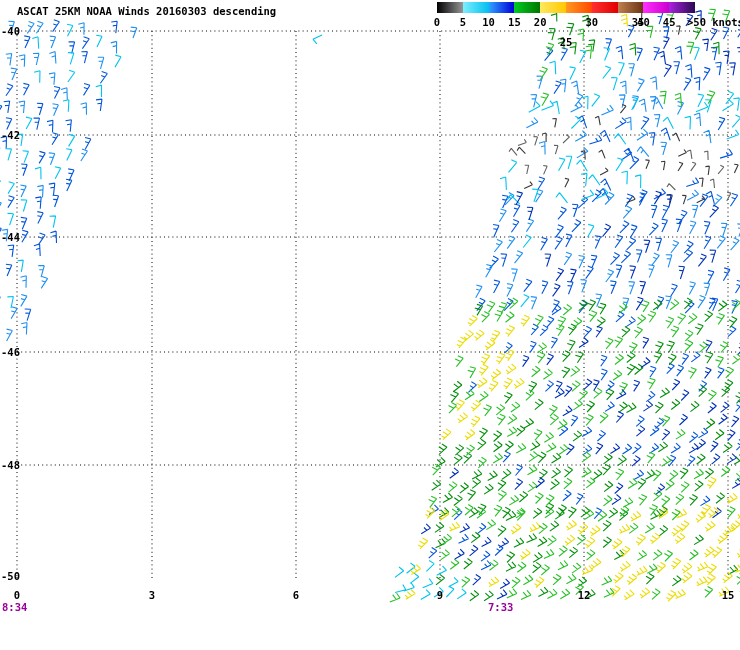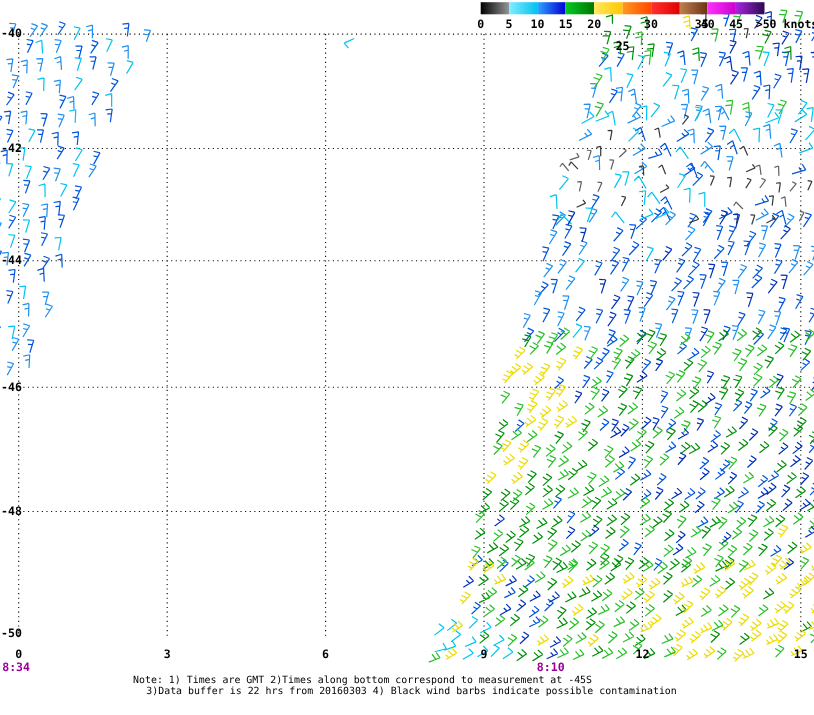--- a/index.html
+++ b/index.html
@@ -44,20 +44,21 @@
         <path d="M556.8,21.6L556.6,9.6M556.6,9.6L550.9,11.2M556.7,13.8L550.9,15.4M588.3,27.2L588.2,15.2M588.2,15.2L582.4,16.9M588.2,19.4L582.4,21.1M551.9,40.2L555.1,28.7M555.1,28.7L549.1,28.6M553.9,32.7L547.9,32.6M569.6,35.2L573.8,23.9M573.8,23.9L567.8,23.3M572.3,27.9L566.4,27.3M695.4,39.5L701.1,28.9M701.1,28.9L695.2,27.6M699.1,32.6L693.2,31.3M564.1,49.3L563.4,37.4M563.4,37.4L557.7,39.2M563.7,41.5L558.0,43.4M574.8,54.4L576.2,42.5M576.2,42.5L570.3,43.3M575.7,46.6L569.8,47.5M592.8,51.7L594.7,39.9M594.7,39.9L588.8,40.5M594.1,44.0L588.1,44.7M635.7,55.4L635.1,43.4M635.1,43.4L629.4,45.2M635.3,47.6L629.6,49.4M719.1,54.3L718.8,42.3M718.8,42.3L713.1,44.1M718.9,46.5L713.2,48.2M477.0,315.4L482.7,306.0M482.7,306.0L476.9,304.4M480.5,309.6L474.8,308.0M578.7,310.6L587.5,303.9M587.5,303.9L582.7,300.2M584.2,306.5L579.4,302.8M589.2,310.9L595.6,301.9M595.6,301.9L590.0,299.8M593.1,305.3L587.5,303.2M600.2,314.3L606.0,304.9M606.0,304.9L600.2,303.2M603.7,308.5L598.0,306.8M653.2,310.0L662.2,303.6M662.2,303.6L657.5,299.8M658.8,306.1L654.1,302.3M684.4,308.8L692.3,301.1M692.3,301.1L687.2,298.0M689.3,304.0L684.1,300.9M718.3,311.1L727.1,304.5M727.1,304.5L722.4,300.8M723.7,307.0L719.0,303.3M597.0,327.4L605.5,320.5M605.5,320.5L600.6,316.9M602.2,323.1L597.3,319.6M704.8,321.7L712.7,314.1M712.7,314.1L707.6,311.0M709.7,317.0L704.6,313.9M729.8,327.6L737.0,319.2M737.0,319.2L731.6,316.6M734.3,322.4L728.9,319.8M743.4,323.5L749.3,314.2M749.3,314.2L743.6,312.5M747.1,317.8L741.3,316.0M569.2,335.0L576.4,326.7M576.4,326.7L571.0,324.1M573.6,329.9L568.2,327.2M621.9,337.1L630.0,329.7M630.0,329.7L624.9,326.5M626.9,332.5L621.8,329.3M697.0,334.8L703.2,325.8M703.2,325.8L697.6,323.8M700.8,329.2L695.2,327.2M569.4,351.0L575.2,341.7M575.2,341.7L569.5,339.9M573.0,345.3L567.3,343.5M657.4,352.6L663.4,343.4M663.4,343.4L657.7,341.5M661.1,346.9L655.4,345.1M668.9,352.2L674.5,342.7M674.5,342.7L668.7,341.1M672.3,346.3L666.6,344.8M562.7,361.6L570.3,353.6M570.3,353.6L565.0,350.7M567.4,356.6L562.1,353.8M577.4,362.8L583.4,353.6M583.4,353.6L577.8,351.7M581.1,357.1L575.4,355.2M626.8,362.5L635.3,355.6M635.3,355.6L630.5,352.1M632.1,358.3L627.2,354.7M655.8,363.3L661.8,354.1M661.8,354.1L656.1,352.2M659.5,357.6L653.8,355.8M669.2,364.9L676.3,356.6M676.3,356.6L670.9,354.0M673.6,359.7L668.2,357.2M706.9,363.2L713.0,354.0M713.0,354.0L707.3,352.1M710.6,357.5L704.9,355.6M563.0,377.9L569.8,369.3M569.8,369.3L564.3,366.9M567.2,372.6L561.7,370.2M627.7,375.1L635.1,366.9M635.1,366.9L629.8,364.2M632.3,370.0L626.9,367.3M634.6,374.5L643.1,367.5M643.1,367.5L638.2,364.0M639.8,370.2L634.9,366.7M740.1,374.2L748.6,367.2M748.6,367.2L743.7,363.7M745.3,369.9L740.4,366.4M453.2,391.7L461.9,385.0M461.9,385.0L457.2,381.3M458.6,387.5L453.8,383.9M530.1,392.6L536.7,383.8M536.7,383.8L531.2,381.6M534.2,387.2L528.6,384.9M725.1,390.4L733.0,382.7M733.0,382.7L727.8,379.6M730.0,385.6L724.8,382.6M451.4,402.2L458.5,393.8M458.5,393.8L453.1,391.3M455.8,397.0L450.4,394.5M505.3,403.4L512.3,394.9M512.3,394.9L506.8,392.4M509.6,398.1L504.2,395.6M606.7,399.9L614.0,391.7M614.0,391.7L608.6,389.0M611.2,394.8L605.8,392.2M660.0,397.5L669.6,392.1M669.6,392.1L665.4,387.8M665.9,394.1L661.7,389.9M698.8,396.7L706.7,389.1M706.7,389.1L701.6,386.0M703.7,392.0L698.6,388.9M721.6,396.7L729.7,389.3M729.7,389.3L724.7,386.1M726.6,392.2L721.6,388.9M736.5,403.4L743.8,395.2M743.8,395.2L738.4,392.5M741.0,398.3L735.6,395.7M534.8,409.7L543.3,402.7M543.3,402.7L538.4,399.2M540.0,405.4L535.1,401.9M587.1,412.0L594.6,404.0M594.6,404.0L589.3,401.1M591.8,407.0L586.5,404.2M618.8,412.4L627.6,405.7M627.6,405.7L622.8,402.0M624.2,408.3L619.5,404.6M626.5,412.5L636.2,407.3M636.2,407.3L632.1,402.9M632.5,409.3L628.4,404.9M655.5,413.1L663.3,405.3M663.3,405.3L658.2,402.3M660.4,408.3L655.2,405.3M671.2,409.5L680.0,402.9M680.0,402.9L675.2,399.2M676.6,405.5L671.9,401.8M690.4,411.6L699.2,405.1M699.2,405.1L694.5,401.3M695.8,407.6L691.1,403.8M524.2,428.0L533.7,422.5M533.7,422.5L529.4,418.3M530.1,424.6L525.8,420.4M706.0,429.0L714.9,422.5M714.9,422.5L710.2,418.7M711.5,425.0L706.8,421.2M480.1,438.8L487.6,430.7M487.6,430.7L482.3,427.9M484.7,433.8L479.4,431.0M493.6,441.5L501.7,434.0M501.7,434.0L496.6,430.8M498.6,436.9L493.5,433.7M516.6,436.2L525.1,429.2M525.1,429.2L520.2,425.7M521.9,431.8L517.0,428.3M572.9,441.1L581.8,434.7M581.8,434.7L577.2,430.9M578.4,437.1L573.8,433.3M715.2,439.8L724.1,433.3M724.1,433.3L719.4,429.5M720.7,435.8L716.1,432.0M743.6,439.4L752.8,433.3M752.8,433.3L748.3,429.3M749.3,435.6L744.8,431.6M438.9,454.6L447.0,447.2M447.0,447.2L441.9,444.0M443.9,450.0L438.8,446.8M455.4,455.1L463.7,447.9M463.7,447.9L458.8,444.6M460.6,450.7L455.6,447.3M477.6,449.9L486.0,442.7M486.0,442.7L481.0,439.3M482.8,445.4L477.8,442.1M493.5,451.7L502.3,445.2M502.3,445.2L497.6,441.4M498.9,447.7L494.2,443.9M505.0,451.5L513.5,444.5M513.5,444.5L508.6,441.0M510.2,447.2L505.4,443.7M530.4,450.4L540.0,445.1M540.0,445.1L535.8,440.8M536.3,447.1L532.1,442.8M658.4,451.8L667.7,445.9M667.7,445.9L663.3,441.9M664.2,448.2L659.8,444.1M723.1,452.5L732.3,446.4M732.3,446.4L727.8,442.4M728.8,448.7L724.3,444.7M435.8,467.1L445.2,461.5M445.2,461.5L440.9,457.3M441.6,463.6L437.3,459.5M453.9,464.9L462.3,457.8M462.3,457.8L457.3,454.4M459.1,460.5L454.1,457.1M463.9,463.3L471.8,455.6M471.8,455.6L466.7,452.5M468.8,458.5L463.6,455.5M538.4,462.8L546.2,455.0M546.2,455.0L541.0,452.0M543.2,458.0L538.0,455.0M551.5,463.0L560.9,457.2M560.9,457.2L556.5,453.1M557.3,459.4L552.9,455.3M603.5,463.9L612.4,457.3M612.4,457.3L607.7,453.6M609.0,459.8L604.3,456.1M617.6,465.6L626.5,459.3M626.5,459.3L621.9,455.4M623.1,461.7L618.5,457.9M696.6,464.3L705.3,457.5M705.3,457.5L700.5,453.9M702.0,460.1L697.2,456.5M734.0,464.3L743.5,458.9M743.5,458.9L739.3,454.6M739.9,461.0L735.7,456.7M472.1,479.1L481.8,473.9M481.8,473.9L477.7,469.5M478.1,475.9L474.0,471.5M487.7,480.5L497.4,475.3M497.4,475.3L493.3,470.9M493.7,477.3L489.6,472.9M502.0,479.2L511.1,473.1M511.1,473.1L506.7,469.1M507.6,475.4L503.2,471.4M539.4,479.7L547.4,472.2M547.4,472.2L542.3,469.1M544.3,475.1L539.2,471.9M551.5,478.0L560.6,471.9M560.6,471.9L556.1,467.9M557.1,474.2L552.6,470.3M564.5,477.2L572.6,469.8M572.6,469.8L567.6,466.6M569.5,472.7L564.5,469.4M593.1,479.8L602.1,473.5M602.1,473.5L597.6,469.7M598.7,475.9L594.1,472.0M603.1,475.0L610.6,466.9M610.6,466.9L605.2,464.2M607.7,470.0L602.4,467.3M645.4,479.2L655.1,473.9M655.1,473.9L650.9,469.6M651.4,475.9L647.2,471.6M680.7,478.8L688.1,470.6M688.1,470.6L682.7,467.9M685.3,473.8L679.9,471.0M705.1,478.8L713.6,471.8M713.6,471.8L708.7,468.3M710.4,474.5L705.5,471.0M431.7,490.2L440.9,484.1M440.9,484.1L436.4,480.1M437.4,486.4L432.9,482.4M459.8,493.1L468.6,486.5M468.6,486.5L464.0,482.8M465.3,489.0L460.6,485.3M472.2,488.4L480.8,481.6M480.8,481.6L476.0,478.0M477.5,484.2L472.7,480.6M484.1,494.1L493.3,488.2M493.3,488.2L488.9,484.2M489.8,490.5L485.3,486.4M498.1,490.6L506.0,482.9M506.0,482.9L500.8,479.9M503.0,485.8L497.8,482.8M550.4,489.5L559.4,483.1M559.4,483.1L554.7,479.3M556.0,485.6L551.3,481.8M604.1,491.6L612.9,485.0M612.9,485.0L608.2,481.3M609.5,487.5L604.8,483.8M638.4,489.3L645.9,481.3M645.9,481.3L640.7,478.5M643.1,484.4L637.8,481.5M694.7,491.2L703.2,484.2M703.2,484.2L698.3,480.7M700.0,486.9L695.1,483.4M442.9,502.6L452.6,497.3M452.6,497.3L448.4,493.0M448.9,499.3L444.7,495.0M453.8,505.5L462.5,498.6M462.5,498.6L457.6,495.1M459.2,501.2L454.3,497.7M468.5,500.7L475.6,492.3M475.6,492.3L470.2,489.8M472.9,495.5L467.5,493.0M519.4,502.0L527.8,494.9M527.8,494.9L522.9,491.5M524.6,497.6L519.7,494.2M690.1,505.4L697.6,497.4M697.6,497.4L692.3,494.6M694.7,500.5L689.4,497.6M716.0,503.2L724.7,496.4M724.7,496.4L719.9,492.8M721.4,499.0L716.6,495.4M439.1,517.4L448.7,512.0M448.7,512.0L444.5,507.7M445.0,514.1L440.8,509.8M479.0,514.9L486.1,506.4M486.1,506.4L480.6,503.9M483.4,509.6L477.9,507.1M502.8,518.0L510.5,510.2M510.5,510.2L505.3,507.2M507.6,513.1L502.4,510.2M546.0,513.8L553.8,506.0M553.8,506.0L548.6,503.0M550.8,509.0L545.6,506.0M558.7,515.6L566.5,507.8M566.5,507.8L561.3,504.8M563.5,510.8L558.3,507.8M568.9,517.9L576.3,509.7M576.3,509.7L571.0,507.0M573.5,512.8L568.2,510.1M580.8,517.1L589.8,510.7M589.8,510.7L585.1,506.9M586.3,513.1L581.7,509.3M608.7,518.1L617.7,511.7M617.7,511.7L613.1,507.9M614.3,514.1L609.6,510.3M469.1,517.6L478.4,511.8M478.4,511.8L474.0,507.7M474.8,514.0L470.5,509.9M505.9,520.4L515.9,515.7M515.9,515.7L512.0,511.1M512.1,517.5L508.2,512.9M533.1,518.4L541.9,511.8M541.9,511.8L537.2,508.1M538.6,514.3L533.9,510.6M555.2,519.1L564.4,513.1M564.4,513.1L559.9,509.1M560.9,515.4L556.4,511.4M619.4,520.3L627.9,513.3M627.9,513.3L623.0,509.8M624.6,516.0L619.8,512.5M650.5,519.2L660.5,514.5M660.5,514.5L656.6,509.9M656.7,516.3L652.8,511.7M659.3,517.0L667.4,509.5M667.4,509.5L662.3,506.3M664.3,512.4L659.2,509.2M434.9,532.4L444.0,526.3M444.0,526.3L439.5,522.3M440.5,528.6L436.0,524.7M498.0,536.4L506.1,528.9M506.1,528.9L501.0,525.7M503.0,531.8L497.9,528.6M549.8,531.1L558.8,524.8M558.8,524.8L554.3,520.9M555.4,527.2L550.8,523.3M603.2,531.2L611.2,523.6M611.2,523.6L606.0,520.5M608.1,526.5L603.0,523.4M659.3,535.9L667.9,529.1M667.9,529.1L663.1,525.5M664.6,531.7L659.8,528.1M435.5,547.8L445.5,543.2M445.5,543.2L441.7,538.6M441.7,545.0L437.9,540.4M471.2,542.6L480.1,536.0M480.1,536.0L475.4,532.3M476.7,538.5L472.0,534.8M513.9,547.2L523.8,542.4M523.8,542.4L519.9,537.9M520.0,544.2L516.1,539.7M526.5,542.6L536.6,538.2M536.6,538.2L532.9,533.5M532.8,539.9L529.1,535.2M537.6,546.6L547.1,541.1M547.1,541.1L542.9,536.9M543.5,543.2L539.3,539.0M603.1,547.5L611.5,540.3M611.5,540.3L606.6,536.9M608.3,543.0L603.4,539.7M694.0,544.6L703.5,539.0M703.5,539.0L699.2,534.8M699.9,541.1L695.6,537.0M507.0,562.5L514.7,554.7M514.7,554.7L509.5,551.7M511.8,557.7L506.6,554.7M533.1,562.3L542.4,556.6M542.4,556.6L538.1,552.5M538.9,558.8L534.5,554.6M569.3,557.6L577.8,550.6M577.8,550.6L572.9,547.1M574.6,553.3L569.6,549.8M614.3,559.6L624.0,554.4M624.0,554.4L619.9,550.0M620.3,556.3L616.2,552.0M463.8,569.0L472.4,562.1M472.4,562.1L467.5,558.5M469.1,564.7L464.3,561.2M506.0,571.2L515.9,566.4M515.9,566.4L511.9,561.8M512.1,568.2L508.2,563.7M532.6,572.8L541.2,565.9M541.2,565.9L536.3,562.4M537.9,568.5L533.1,565.0M727.9,574.5L737.7,569.6M737.7,569.6L733.7,565.1M734.0,571.5L730.0,567.0M436.0,584.9L444.6,578.0M444.6,578.0L439.8,574.4M441.4,580.6L436.5,577.0M577.5,586.9L586.7,581.0M586.7,581.0L582.3,576.9M583.2,583.2L578.8,579.2M646.4,584.1L654.2,576.4M654.2,576.4L649.0,573.4M651.2,579.3L646.0,576.3M672.3,585.9L681.3,579.5M681.3,579.5L676.7,575.7M677.9,581.9L673.2,578.1M469.8,600.7L478.8,594.4M478.8,594.4L474.2,590.5M475.3,596.8L470.7,593.0M484.1,600.8L493.4,594.9M493.4,594.9L489.0,590.9M489.8,597.2L485.4,593.1M538.4,596.6L548.2,591.6M548.2,591.6L544.2,587.1M544.5,593.5L540.5,589.0M585.4,598.8L595.3,594.0M595.3,594.0L591.3,589.5M591.5,595.8L587.6,591.3" fill="none" stroke="#008f08" stroke-width="1.1"></path>
         <path d="M627.4,26.4L626.6,14.4M626.6,14.4L620.9,16.3M626.9,18.6L621.2,20.5M627.1,22.8L623.3,24.1M469.5,326.2L477.4,318.5M477.4,318.5L472.2,315.5M474.4,321.4L469.2,318.4M471.4,324.4L467.9,322.4M522.9,326.4L529.6,317.6M529.6,317.6L524.0,315.3M527.0,321.0L521.5,318.7M524.4,324.3L520.8,322.8M465.0,340.9L473.5,333.9M473.5,333.9L468.6,330.4M470.2,336.6L465.3,333.1M467.0,339.2L463.7,336.9M475.7,340.4L484.2,333.4M484.2,333.4L479.3,329.9M481.0,336.0L476.1,332.6M477.7,338.7L474.5,336.4M493.3,341.4L499.9,332.6M499.9,332.6L494.3,330.4M497.4,336.0L491.8,333.7M494.9,339.3L491.1,337.8M507.7,336.5L514.6,327.9M514.6,327.9L509.1,325.5M511.9,331.2L506.4,328.7M509.3,334.4L505.6,332.8M458.8,348.2L465.8,339.7M465.8,339.7L460.4,337.2M463.2,342.9L457.7,340.4M460.5,346.2L456.8,344.5M486.3,349.8L495.0,343.0M495.0,343.0L490.2,339.4M491.7,345.6L486.9,342.0M488.3,348.2L485.1,345.8M483.1,364.8L489.7,355.9M489.7,355.9L484.1,353.7M487.2,359.3L481.6,357.1M484.7,362.7L481.0,361.2M498.6,364.0L504.9,355.0M504.9,355.0L499.3,352.9M502.5,358.5L496.9,356.4M500.1,361.9L496.3,360.5M507.8,360.7L514.1,351.7M514.1,351.7L508.4,349.6M511.7,355.1L506.0,353.1M509.3,358.6L505.5,357.2M481.1,375.3L488.3,366.9M488.3,366.9L482.8,364.4M485.5,370.1L480.1,367.6M482.8,373.3L479.2,371.6M492.2,379.5L500.9,372.8M500.9,372.8L496.2,369.2M497.6,375.4L492.8,371.7M494.2,377.9L491.1,375.5M507.0,374.0L516.1,367.9M516.1,367.9L511.6,364.0M512.6,370.3L508.1,366.3M509.1,372.6L506.1,369.9M478.2,387.8L487.2,381.5M487.2,381.5L482.6,377.6M483.8,383.9L479.2,380.1M480.3,386.3L477.3,383.8M491.0,391.5L498.1,383.1M498.1,383.1L492.6,380.5M495.4,386.3L489.9,383.8M492.7,389.5L489.0,387.8M505.6,389.1L512.5,380.5M512.5,380.5L507.0,378.1M509.8,383.8L504.3,381.4M507.2,387.1L503.6,385.5M515.0,388.3L524.3,382.4M524.3,382.4L519.9,378.3M520.7,384.6L516.3,380.6M517.2,386.9L514.2,384.2M457.2,410.7L464.5,402.5M464.5,402.5L459.2,399.8M461.7,405.6L456.4,402.9M459.0,408.7L455.4,407.0M472.7,411.0L480.8,403.6M480.8,403.6L475.8,400.3M477.7,406.4L472.7,403.1M474.6,409.2L471.2,407.0M458.6,422.7L467.7,416.6M467.7,416.6L463.2,412.6M464.2,418.9L459.7,414.9M460.7,421.2L457.7,418.6M472.8,427.0L480.0,418.6M480.0,418.6L474.6,416.0M477.2,421.8L471.8,419.2M474.5,425.0L470.9,423.2M443.0,439.7L451.0,432.1M451.0,432.1L445.9,428.9M448.0,435.0L442.8,431.8M444.9,437.9L441.5,435.8M466.1,439.7L475.0,433.2M475.0,433.2L470.3,429.4M471.6,435.7L466.9,431.9M468.2,438.2L465.1,435.7M709.3,488.3L716.2,479.7M716.2,479.7L710.7,477.3M713.5,483.0L708.1,480.6M710.9,486.3L707.2,484.6M727.9,503.2L737.4,497.7M737.4,497.7L733.2,493.4M733.8,499.8L729.6,495.5M730.1,501.9L727.3,499.0M659.0,518.6L667.9,512.2M667.9,512.2L663.2,508.4M664.5,514.6L659.8,510.9M661.1,517.1L658.0,514.6M703.3,515.4L710.6,507.1M710.6,507.1L705.2,504.5M707.8,510.3L702.4,507.6M705.0,513.4L701.5,511.6M741.3,518.8L750.6,512.9M750.6,512.9L746.1,508.9M747.0,515.2L742.6,511.1M743.5,517.4L740.5,514.7M427.2,518.4L434.9,510.5M434.9,510.5L429.7,507.6M432.0,513.5L426.7,510.6M429.0,516.5L425.5,514.5M440.1,520.4L449.0,514.0M449.0,514.0L444.4,510.2M445.6,516.4L441.0,512.6M442.2,518.9L439.1,516.3M631.3,521.0L640.9,515.7M640.9,515.7L636.8,511.4M637.2,517.8L633.1,513.4M633.6,519.8L630.8,516.9M676.6,518.1L686.6,513.7M686.6,513.7L682.9,509.0M682.8,515.4L679.0,510.7M678.9,517.1L676.4,513.9M696.9,522.4L705.6,515.8M705.6,515.8L700.9,512.1M702.3,518.3L697.6,514.6M699.0,520.9L695.8,518.4M709.5,517.5L718.4,511.1M718.4,511.1L713.8,507.3M715.0,513.5L710.4,509.7M711.6,515.9L708.5,513.4M737.9,518.4L748.0,514.2M748.0,514.2L744.4,509.5M744.2,515.8L740.5,511.1M740.3,517.4L737.9,514.3M449.6,531.0L459.7,526.7M459.7,526.7L456.0,522.0M455.8,528.3L452.1,523.6M452.0,530.0L449.5,526.8M512.0,534.0L521.0,527.8M521.0,527.8L516.5,523.9M517.6,530.2L513.0,526.3M514.1,532.6L511.1,530.0M530.1,531.7L540.2,527.2M540.2,527.2L536.4,522.5M536.3,528.9L532.5,524.3M532.5,530.6L530.0,527.5M567.1,530.1L576.6,524.5M576.6,524.5L572.3,520.3M572.9,526.6L568.7,522.5M569.3,528.8L566.5,526.0M579.6,534.0L588.0,526.9M588.0,526.9L583.1,523.5M584.8,529.6L579.9,526.2M581.6,532.3L578.3,530.0M591.1,535.7L600.2,529.5M600.2,529.5L595.6,525.6M596.7,531.8L592.1,528.0M593.2,534.2L590.2,531.6M619.7,533.3L629.8,529.1M629.8,529.1L626.1,524.3M625.9,530.7L622.2,526.0M622.1,532.3L619.6,529.2M673.1,536.1L681.6,529.1M681.6,529.1L676.7,525.6M678.3,531.8L673.4,528.3M675.1,534.5L671.8,532.1M681.5,531.6L689.1,523.7M689.1,523.7L683.9,520.8M686.2,526.7L681.0,523.8M683.3,529.8L679.8,527.8M706.1,531.2L715.3,525.3M715.3,525.3L710.9,521.3M711.8,527.6L707.4,523.5M708.3,529.8L705.3,527.1M725.3,534.3L735.0,529.2M735.0,529.2L731.0,524.8M731.3,531.1L727.3,526.7M727.6,533.1L724.9,530.1M732.0,531.3L740.3,524.2M740.3,524.2L735.4,520.8M737.1,526.9L732.2,523.5M733.9,529.7L730.7,527.4M420.0,548.9L427.7,541.0M427.7,541.0L422.5,538.1M424.7,544.0L419.5,541.1M421.8,547.0L418.3,545.1M566.0,545.4L574.9,538.9M574.9,538.9L570.3,535.1M571.5,541.4L566.9,537.6M568.1,543.8L565.0,541.3M586.7,547.9L595.0,540.6M595.0,540.6L590.0,537.3M591.8,543.4L586.8,540.1M588.7,546.2L585.3,543.9M613.4,549.0L622.1,542.2M622.1,542.2L617.2,538.6M618.8,544.8L613.9,541.2M615.5,547.4L612.3,545.0M637.8,545.4L645.5,537.6M645.5,537.6L640.2,534.6M642.5,540.6L637.3,537.6M639.6,543.6L636.1,541.6M651.5,543.6L660.0,536.6M660.0,536.6L655.1,533.1M656.8,539.3L651.9,535.8M653.5,542.0L650.3,539.7M676.3,543.6L685.0,536.9M685.0,536.9L680.2,533.2M681.6,539.4L676.9,535.8M678.3,542.0L675.1,539.6M719.0,543.5L727.7,536.8M727.7,536.8L722.9,533.2M724.3,539.4L719.6,535.7M721.0,541.9L717.8,539.5M744.8,547.1L754.0,541.1M754.0,541.1L749.6,537.1M750.5,543.4L746.0,539.3M746.9,545.7L744.0,543.0M521.3,559.5L530.3,553.2M530.3,553.2L525.7,549.4M526.8,555.6L522.3,551.7M523.4,558.0L520.3,555.4M622.1,556.8L630.0,549.2M630.0,549.2L624.9,546.1M627.0,552.1L621.8,549.0M623.9,555.0L620.5,552.9M705.5,557.0L714.3,550.4M714.3,550.4L709.6,546.7M710.9,552.9L706.3,549.2M707.6,555.4L704.4,552.9M713.7,557.7L721.8,550.2M721.8,550.2L716.7,547.0M718.7,553.1L713.6,549.9M715.6,556.0L712.3,553.8M738.0,557.3L747.4,551.6M747.4,551.6L743.1,547.4M743.8,553.7L739.5,549.6M740.2,555.9L737.3,553.1M411.3,574.5L420.6,568.7M420.6,568.7L416.3,564.6M417.1,570.9L412.7,566.8M413.5,573.1L410.6,570.4M582.4,574.5L592.6,570.2M592.6,570.2L588.9,565.5M588.7,571.8L585.0,567.1M584.8,573.5L582.4,570.3M592.0,568.6L601.1,562.3M601.1,562.3L596.5,558.5M597.6,564.7L593.0,560.9M594.2,567.1L591.1,564.6M621.0,571.2L630.4,565.4M630.4,565.4L626.0,561.3M626.8,567.6L622.4,563.6M623.2,569.9L620.3,567.1M637.1,575.2L647.2,570.8M647.2,570.8L643.4,566.1M643.3,572.5L639.6,567.8M639.4,574.2L637.0,571.0M657.5,573.0L665.6,565.5M665.6,565.5L660.5,562.3M662.5,568.4L657.4,565.1M659.4,571.2L656.0,569.1M673.1,569.1L680.8,561.2M680.8,561.2L675.5,558.3M677.8,564.2L672.6,561.3M674.9,567.2L671.4,565.3M683.1,573.1L692.0,566.6M692.0,566.6L687.4,562.8M688.6,569.1L684.0,565.3M685.2,571.6L682.1,569.0M697.6,571.0L707.8,566.7M707.8,566.7L704.1,562.0M703.9,568.4L700.2,563.6M700.0,570.0L697.6,566.8M708.6,574.7L716.4,567.0M716.4,567.0L711.2,564.0M713.5,569.9L708.3,566.9M710.5,572.9L707.0,570.9M735.4,572.3L745.5,568.0M745.5,568.0L741.8,563.3M741.6,569.7L737.9,564.9M737.8,571.3L735.3,568.2M489.1,586.5L498.8,581.2M498.8,581.2L494.7,576.9M495.1,583.2L491.0,578.9M491.4,585.2L488.7,582.3M535.9,587.5L544.1,580.2M544.1,580.2L539.1,576.9M541.0,583.0L535.9,579.7M537.8,585.8L534.5,583.6M614.9,583.2L623.3,576.0M623.3,576.0L618.3,572.6M620.1,578.7L615.1,575.3M616.9,581.5L613.6,579.2M628.4,584.5L636.9,577.5M636.9,577.5L632.0,574.0M633.6,580.1L628.7,576.7M630.4,582.8L627.1,580.5M683.3,582.9L692.0,576.1M692.0,576.1L687.2,572.5M688.7,578.7L683.9,575.1M685.4,581.3L682.2,578.8M696.9,585.8L707.0,581.3M707.0,581.3L703.2,576.6M703.1,583.0L699.4,578.3M699.3,584.7L696.8,581.6M707.2,584.8L715.4,577.5M715.4,577.5L710.4,574.2M712.3,580.3L707.3,577.0M709.1,583.1L705.8,580.9M723.7,582.7L732.4,575.9M732.4,575.9L727.6,572.3M729.1,578.5L724.3,574.9M725.8,581.1L722.6,578.7M405.8,599.3L415.3,593.6M415.3,593.6L410.9,589.5M411.7,595.8L407.3,591.6M408.1,598.0L405.2,595.2M612.3,596.3L620.2,588.7M620.2,588.7L615.1,585.6M617.2,591.6L612.1,588.5M614.2,594.5L610.8,592.5M624.8,599.8L634.2,594.1M634.2,594.1L629.8,589.9M630.6,596.3L626.2,592.1M627.0,598.4L624.1,595.7M640.9,598.1L649.9,591.8M649.9,591.8L645.3,587.9M646.5,594.2L641.9,590.3M643.0,596.6L640.0,594.0M668.1,601.3L675.9,593.5M675.9,593.5L670.7,590.5M672.9,596.5L667.7,593.5M670.0,599.4L666.5,597.4M675.6,598.6L685.5,593.9M685.5,593.9L681.6,589.3M681.8,595.7L677.9,591.1M678.0,597.5L675.4,594.5M719.3,596.2L729.3,591.5M729.3,591.5L725.4,587.0M725.5,593.3L721.6,588.7M721.7,595.1L719.1,592.1M740.4,595.4L749.8,589.7M749.8,589.7L745.5,585.5M746.2,591.9L741.9,587.7M742.6,594.0L739.8,591.2" fill="none" stroke="#ecdc00" stroke-width="1.1"></path>
         <path d="M641.6,20.7L641.8,11.7M641.8,11.7L637.9,12.6M678.4,34.7L680.2,25.9M680.2,25.9L676.2,26.2M620.4,113.1L626.0,106.1M626.0,106.1L622.3,104.4M554.8,127.4L556.4,118.5M556.4,118.5L552.4,118.8M600.2,125.2L598.6,116.3M598.6,116.3L595.0,118.0M546.1,142.0L546.1,133.0M546.1,133.0L542.2,134.0M679.7,141.3L676.1,133.0M676.1,133.0L673.0,135.5M525.4,153.7L519.2,147.2M519.2,147.2L517.1,150.6M585.2,159.6L584.7,150.6M584.7,150.6L580.9,151.9M605.1,158.4L601.8,150.0M601.8,150.0L598.6,152.4M678.3,156.2L686.5,152.6M686.5,152.6L684.0,149.5M600.1,175.0L608.1,170.7M608.1,170.7L605.3,167.8M646.0,168.7L649.4,160.4M649.4,160.4L645.4,159.9M663.5,170.2L665.0,161.3M665.0,161.3L661.0,161.7M678.0,171.0L682.9,163.4M682.9,163.4L679.1,162.2M708.2,175.0L709.4,166.1M709.4,166.1L705.4,166.6M734.4,173.0L738.2,164.8M738.2,164.8L734.2,164.2M524.2,188.4L532.4,184.7M532.4,184.7L529.9,181.6M564.9,187.3L568.9,179.2M568.9,179.2L564.9,178.4M702.0,186.9L703.1,178.0M703.1,178.0L699.1,178.5M626.7,202.4L635.2,199.3M635.2,199.3L632.9,196.0M669.5,203.4L671.0,194.5M671.0,194.5L667.0,194.9M696.7,202.8L704.7,198.7M704.7,198.7L702.0,195.7M683.4,204.1L686.2,195.6M686.2,195.6L682.2,195.4" fill="none" stroke="#383838" stroke-width="1.1"></path>
         <path d="M669.8,22.6L674.1,11.4M674.1,11.4L668.2,10.8M672.6,15.3L666.6,14.7M711.6,20.9L715.5,9.6M715.5,9.6L709.5,9.2M714.2,13.6L708.2,13.1M725.4,22.0L729.7,10.8M729.7,10.8L723.8,10.1M728.2,14.7L722.3,14.0M583.0,41.0L583.7,29.0M583.7,29.0L577.8,30.2M583.5,33.2L577.6,34.4M650.2,37.8L652.9,26.2M652.9,26.2L646.9,26.4M651.9,30.2L645.9,30.5M547.6,55.0L553.8,44.8M553.8,44.8L548.0,43.1M551.6,48.4L545.9,46.7M690.0,53.8L693.9,42.5M693.9,42.5L687.9,42.1M692.5,46.4L686.5,46.1M590.3,58.8L591.7,45.8M591.7,45.8L585.8,46.8M591.3,50.0L585.3,51.0M540.3,79.8L547.5,68.9M547.5,68.9L541.8,67.0M545.2,72.4L539.5,70.5M542.0,105.8L548.6,94.6M548.6,94.6L542.8,93.0M546.5,98.3L540.7,96.7M664.1,104.1L666.1,91.2M666.1,91.2L660.2,91.9M665.5,95.4L659.5,96.0M681.5,106.2L680.5,93.2M680.5,93.2L674.8,95.2M680.8,97.4L675.1,99.4M708.2,103.6L715.0,92.5M715.0,92.5L709.2,90.9M712.8,96.1L707.0,94.4M488.5,312.4L495.0,303.5M495.0,303.5L489.4,301.3M492.5,306.9L486.9,304.7M501.0,313.6L506.9,304.3M506.9,304.3L501.2,302.5M504.7,307.9L498.9,306.1M509.7,308.7L517.9,301.3M517.9,301.3L512.9,298.0M514.8,304.1L509.8,300.8M563.3,315.0L571.7,307.9M571.7,307.9L566.8,304.5M568.5,310.6L563.6,307.2M618.5,313.4L627.4,307.0M627.4,307.0L622.8,303.2M624.0,309.5L619.4,305.6M643.1,311.9L649.2,302.8M649.2,302.8L643.6,300.8M646.9,306.3L641.2,304.3M670.1,309.7L678.9,303.1M678.9,303.1L674.2,299.4M675.5,305.6L670.8,301.9M732.7,310.2L740.6,302.5M740.6,302.5L735.4,299.4M737.5,305.4L732.4,302.4M481.9,322.2L489.5,314.3M489.5,314.3L484.3,311.4M486.6,317.3L481.4,314.4M496.9,321.5L502.6,312.2M502.6,312.2L496.9,310.5M500.4,315.8L494.7,314.0M505.5,322.2L514.3,315.5M514.3,315.5L509.6,311.8M511.0,318.1L506.2,314.4M536.5,326.3L543.3,317.5M543.3,317.5L537.7,315.2M540.7,320.9L535.2,318.6M559.4,327.6L565.8,318.7M565.8,318.7L560.2,316.6M563.4,322.1L557.8,320.0M573.1,327.9L581.9,321.3M581.9,321.3L577.1,317.6M578.5,323.8L573.8,320.1M589.9,321.7L596.9,313.1M596.9,313.1L591.4,310.7M594.2,316.4L588.8,313.9M637.2,325.1L645.8,318.3M645.8,318.3L641.0,314.7M642.5,320.9L637.7,317.3M649.4,322.2L655.9,313.3M655.9,313.3L650.3,311.2M653.4,316.7L647.8,314.6M667.4,328.2L673.8,319.2M673.8,319.2L668.2,317.1M671.3,322.6L665.7,320.5M678.6,324.5L685.7,316.0M685.7,316.0L680.2,313.5M682.9,319.2L677.5,316.7M688.3,323.7L697.1,317.1M697.1,317.1L692.4,313.4M693.7,319.6L689.0,315.9M718.2,324.4L724.5,315.4M724.5,315.4L718.8,313.4M722.1,318.8L716.4,316.8M558.0,335.8L564.2,326.8M564.2,326.8L558.5,324.8M561.8,330.2L556.2,328.2M635.2,338.0L642.5,329.7M642.5,329.7L637.1,327.0M639.7,332.9L634.3,330.2M672.4,337.1L678.9,328.3M678.9,328.3L673.4,326.0M676.4,331.6L670.9,329.4M685.4,340.8L693.2,333.1M693.2,333.1L688.1,330.1M690.3,336.1L685.1,333.0M537.4,352.6L546.7,346.6M546.7,346.6L542.2,342.6M543.1,348.9L538.7,344.8M606.1,348.9L613.3,340.5M613.3,340.5L607.9,337.9M610.6,343.7L605.2,341.1M615.7,347.6L622.7,339.2M622.7,339.2L617.3,336.7M620.0,342.4L614.6,339.9M630.7,353.7L637.3,344.9M637.3,344.9L631.8,342.6M634.8,348.2L629.2,346.0M685.3,351.0L692.9,343.1M692.9,343.1L687.6,340.2M690.0,346.1L684.7,343.2M699.4,352.3L707.8,345.2M707.8,345.2L702.9,341.8M704.6,347.9L699.6,344.5M720.9,352.5L728.2,344.3M728.2,344.3L722.9,341.6M725.4,347.4L720.1,344.7M456.4,366.7L463.3,358.2M463.3,358.2L457.8,355.7M460.7,361.4L455.2,359.0M538.2,363.2L545.1,354.6M545.1,354.6L539.6,352.2M542.5,357.9L537.0,355.5M614.9,364.5L623.6,357.8M623.6,357.8L618.8,354.2M620.3,360.4L615.5,356.7M717.8,367.3L723.4,357.9M723.4,357.9L717.6,356.3M721.3,361.5L715.5,359.9M732.4,364.0L741.4,357.7M741.4,357.7L736.8,353.8M738.0,360.1L733.4,356.2M746.4,362.6L755.2,356.0M755.2,356.0L750.5,352.3M751.9,358.5L747.2,354.8M470.1,377.9L475.7,368.3M475.7,368.3L469.9,366.8M473.5,372.0L467.8,370.4M531.6,376.7L540.2,369.8M540.2,369.8L535.4,366.3M536.9,372.4L532.1,368.9M543.4,379.2L552.5,373.1M552.5,373.1L548.0,369.1M549.0,375.4L544.5,371.5M570.6,376.4L579.7,370.1M579.7,370.1L575.1,366.2M576.2,372.5L571.6,368.6M612.9,380.3L622.0,374.2M622.0,374.2L617.5,370.3M618.6,376.5L614.0,372.6M690.1,378.5L696.4,369.4M696.4,369.4L690.8,367.4M694.0,372.9L688.3,370.8M725.8,377.8L733.7,370.2M733.7,370.2L728.6,367.1M730.7,373.1L725.6,370.0M571.9,391.3L580.3,384.1M580.3,384.1L575.3,380.7M577.1,386.9L572.1,383.5M621.2,393.4L627.5,384.4M627.5,384.4L621.8,382.4M625.1,387.9L619.4,385.8M649.4,389.3L655.3,380.0M655.3,380.0L649.6,378.2M653.1,383.6L647.3,381.8M465.0,399.7L474.2,393.7M474.2,393.7L469.8,389.7M470.7,396.0L466.3,392.0M479.3,401.5L488.3,395.3M488.3,395.3L483.8,391.4M484.9,397.7L480.3,393.8M525.9,400.3L534.1,392.9M534.1,392.9L529.0,389.7M531.0,395.7L525.9,392.5M579.7,400.1L587.6,392.5M587.6,392.5L582.5,389.4M584.6,395.4L579.5,392.3M593.7,398.4L602.2,391.4M602.2,391.4L597.2,387.9M598.9,394.1L594.0,390.6M708.7,401.1L716.5,393.3M716.5,393.3L711.3,390.3M713.5,396.3L708.3,393.2M449.0,413.2L456.6,405.3M456.6,405.3L451.4,402.4M453.7,408.3L448.5,405.4M484.8,415.8L491.6,407.2M491.6,407.2L486.1,404.8M489.0,410.5L483.5,408.1M496.3,414.9L504.8,407.9M504.8,407.9L499.9,404.4M501.5,410.5L496.6,407.0M510.8,412.0L519.9,405.7M519.9,405.7L515.3,401.8M516.4,408.1L511.8,404.2M550.0,416.2L557.4,408.1M557.4,408.1L552.1,405.3M554.6,411.2L549.3,408.4M573.4,409.9L582.6,403.8M582.6,403.8L578.2,399.8M579.1,406.1L574.7,402.1M498.5,425.2L505.3,416.6M505.3,416.6L499.8,414.2M502.7,419.9L497.2,417.5M507.7,424.3L516.9,418.3M516.9,418.3L512.4,414.3M513.4,420.6L508.9,416.6M550.3,424.8L558.6,417.6M558.6,417.6L553.6,414.2M555.4,420.4L550.4,417.0M557.6,429.2L567.2,423.7M567.2,423.7L563.0,419.5M563.5,425.8L559.3,421.5M586.1,425.4L593.4,417.2M593.4,417.2L588.1,414.5M590.6,420.3L585.3,417.6M600.1,423.0L608.2,415.6M608.2,415.6L603.2,412.4M605.1,418.5L600.1,415.2M662.6,426.4L669.9,418.1M669.9,418.1L664.5,415.5M667.1,421.3L661.7,418.6M746.3,424.9L753.1,416.3M753.1,416.3L747.6,413.9M750.5,419.5L745.0,417.2M507.3,436.4L516.9,431.2M516.9,431.2L512.8,426.8M513.2,433.2L509.1,428.8M534.8,440.4L542.1,432.1M542.1,432.1L536.7,429.5M539.3,435.3L533.9,432.7M544.3,442.3L553.7,436.6M553.7,436.6L549.4,432.5M550.1,438.8L545.8,434.7M675.8,439.1L685.2,433.4M685.2,433.4L680.9,429.3M681.6,435.6L677.3,431.5M466.3,455.4L474.7,448.2M474.7,448.2L469.7,444.9M471.5,451.0L466.5,447.6M516.3,453.0L526.0,447.8M526.0,447.8L521.8,443.4M522.3,449.8L518.1,445.4M546.4,452.3L556.1,447.1M556.1,447.1L552.0,442.8M552.4,449.1L548.3,444.7M558.9,454.5L568.1,448.4M568.1,448.4L563.6,444.5M564.6,450.8L560.1,446.8M478.4,467.8L486.5,460.4M486.5,460.4L481.5,457.2M483.4,463.2L478.4,460.0M493.1,463.0L502.7,457.6M502.7,457.6L498.5,453.3M499.1,459.7L494.8,455.4M528.9,461.6L538.0,455.4M538.0,455.4L533.5,451.5M534.6,457.8L530.0,453.9M581.9,462.1L590.7,455.6M590.7,455.6L586.0,451.8M587.3,458.1L582.7,454.3M647.8,463.2L654.9,454.7M654.9,454.7L649.5,452.2M652.2,458.0L646.8,455.4M661.6,466.3L671.0,460.5M671.0,460.5L666.6,456.4M667.4,462.7L663.0,458.6M432.8,475.1L440.4,467.1M440.4,467.1L435.1,464.2M437.5,470.1L432.2,467.3M527.5,474.8L537.1,469.4M537.1,469.4L532.9,465.1M533.4,471.5L529.2,467.2M581.7,477.2L591.3,471.8M591.3,471.8L587.1,467.5M587.6,473.8L583.5,469.5M616.6,480.0L623.8,471.6M623.8,471.6L618.4,469.0M621.0,474.8L615.6,472.2M653.5,480.9L661.1,473.0M661.1,473.0L655.8,470.1M658.2,476.0L652.9,473.1M669.3,480.7L678.0,473.9M678.0,473.9L673.2,470.3M674.6,476.5L669.9,472.9M694.0,478.8L703.6,473.5M703.6,473.5L699.5,469.2M700.0,475.5L695.8,471.2M721.2,476.5L730.1,470.0M730.1,470.0L725.4,466.2M726.7,472.5L722.0,468.7M735.2,481.1L744.3,475.0M744.3,475.0L739.8,471.0M740.8,477.3L736.3,473.4M448.6,492.1L457.2,485.1M457.2,485.1L452.4,481.6M453.9,487.8L449.1,484.3M527.8,491.9L537.0,485.9M537.0,485.9L532.5,481.9M533.5,488.2L529.0,484.2M563.9,488.9L572.0,481.5M572.0,481.5L567.0,478.3M568.9,484.4L563.9,481.1M586.2,487.9L595.0,481.3M595.0,481.3L590.3,477.6M591.7,483.8L586.9,480.1M628.0,488.5L637.3,482.7M637.3,482.7L633.0,478.6M633.8,484.9L629.4,480.8M665.6,490.3L674.3,483.6M674.3,483.6L669.5,480.0M671.0,486.2L666.2,482.5M681.3,492.3L689.2,484.7M689.2,484.7L684.1,481.6M686.2,487.6L681.1,484.5M429.9,507.3L436.7,498.7M436.7,498.7L431.2,496.3M434.1,502.0L428.6,499.6M498.8,501.4L506.6,493.6M506.6,493.6L501.4,490.6M503.6,496.6L498.4,493.6M509.2,505.1L518.7,499.5M518.7,499.5L514.5,495.3M515.1,501.7L510.8,497.4M535.6,503.5L543.4,495.7M543.4,495.7L538.2,492.7M540.4,498.7L535.2,495.7M546.4,505.5L554.2,497.7M554.2,497.7L549.0,494.7M551.2,500.7L546.0,497.7M603.4,505.9L612.1,499.2M612.1,499.2L607.4,495.5M608.8,501.7L604.1,498.1M623.1,507.2L632.8,502.0M632.8,502.0L628.7,497.6M629.1,504.0L625.0,499.6M639.6,505.3L646.8,497.0M646.8,497.0L641.4,494.4M644.0,500.2L638.6,497.6M653.4,500.8L661.9,493.8M661.9,493.8L657.0,490.3M658.7,496.4L653.8,493.0M661.8,506.5L669.8,499.0M669.8,499.0L664.7,495.8M666.7,501.9L661.6,498.7M675.8,504.6L683.9,497.1M683.9,497.1L678.8,493.9M680.8,500.0L675.8,496.8M465.0,515.0L473.3,507.8M473.3,507.8L468.3,504.5M470.1,510.6L465.1,507.2M495.1,516.3L502.0,507.8M502.0,507.8L496.6,505.3M499.4,511.0L493.9,508.6M517.3,520.3L524.9,512.3M524.9,512.3L519.6,509.4M522.0,515.3L516.7,512.5M620.1,516.2L628.9,509.7M628.9,509.7L624.2,505.9M625.5,512.2L620.8,508.4M650.6,515.4L657.6,507.0M657.6,507.0L652.1,504.5M654.9,510.2L649.4,507.7M672.3,520.0L680.1,512.3M680.1,512.3L674.9,509.3M677.1,515.2L671.9,512.2M727.9,517.6L735.3,509.4M735.3,509.4L729.9,506.7M732.5,512.5L727.1,509.8M451.9,516.8L460.3,509.7M460.3,509.7L455.3,506.3M457.1,512.4L452.1,509.0M477.0,518.2L485.8,511.6M485.8,511.6L481.0,507.9M482.4,514.2L477.7,510.5M516.0,517.9L525.3,512.0M525.3,512.0L520.9,507.9M521.8,514.3L517.4,510.2M544.9,517.7L554.0,511.6M554.0,511.6L549.5,507.6M550.6,513.9L546.0,510.0M584.4,519.5L593.8,513.9M593.8,513.9L589.5,509.7M590.2,516.1L585.9,511.9M597.9,521.3L606.9,515.0M606.9,515.0L602.3,511.2M603.5,517.4L598.9,513.6M486.3,529.6L495.7,523.9M495.7,523.9L491.3,519.7M492.1,526.0L487.7,521.9M538.9,533.7L547.4,526.7M547.4,526.7L542.6,523.2M544.2,529.3L539.3,525.8M629.3,533.4L638.1,526.9M638.1,526.9L633.4,523.1M634.7,529.4L630.0,525.6M645.2,533.0L654.6,527.2M654.6,527.2L650.2,523.1M651.0,529.4L646.6,525.3M442.4,544.2L451.6,538.2M451.6,538.2L447.1,534.2M448.1,540.5L443.6,536.5M547.5,546.1L556.4,539.6M556.4,539.6L551.7,535.8M553.0,542.1L548.3,538.3M577.0,545.1L585.7,538.4M585.7,538.4L581.0,534.8M582.4,541.0L577.6,537.3M440.6,559.9L449.6,553.6M449.6,553.6L445.1,549.7M446.2,556.0L441.6,552.1M543.9,558.5L554.0,554.1M554.0,554.1L550.3,549.4M550.2,555.8L546.5,551.1M558.9,556.2L567.5,549.4M567.5,549.4L562.7,545.8M564.2,552.0L559.4,548.4M586.5,560.1L595.0,553.1M595.0,553.1L590.1,549.6M591.7,555.8L586.9,552.3M637.3,560.4L646.7,554.7M646.7,554.7L642.3,550.5M643.1,556.9L638.8,552.7M653.1,560.1L662.1,553.6M662.1,553.6L657.4,549.8M658.7,556.1L654.0,552.3M664.9,561.3L672.6,553.5M672.6,553.5L667.3,550.5M669.6,556.5L664.4,553.5M689.5,560.0L698.3,553.5M698.3,553.5L693.6,549.8M694.9,556.0L690.2,552.3M450.2,569.3L459.0,562.8M459.0,562.8L454.3,559.1M455.7,565.3L451.0,561.6M489.5,570.2L498.3,563.6M498.3,563.6L493.5,559.9M494.9,566.1L490.2,562.4M517.3,572.2L526.1,565.7M526.1,565.7L521.4,561.9M522.8,568.2L518.0,564.5M541.2,575.2L549.5,568.0M549.5,568.0L544.5,564.6M546.3,570.7L541.3,567.4M557.9,569.7L567.9,565.1M567.9,565.1L564.0,560.5M564.0,566.8L560.2,562.2M571.9,573.1L581.0,566.9M581.0,566.9L576.5,563.0M577.6,569.3L573.0,565.4M647.3,573.2L657.2,568.3M657.2,568.3L653.2,563.8M653.4,570.2L649.4,565.7M461.8,587.4L469.8,579.8M469.8,579.8L464.7,576.7M466.8,582.7L461.7,579.5M511.9,587.8L520.2,580.6M520.2,580.6L515.2,577.2M517.1,583.3L512.1,580.0M523.4,584.7L533.0,579.3M533.0,579.3L528.8,575.0M529.3,581.3L525.1,577.0M553.1,584.8L561.2,577.5M561.2,577.5L556.2,574.2M558.1,580.3L553.1,577.0M566.4,583.7L576.2,578.6M576.2,578.6L572.1,574.2M572.5,580.6L568.4,576.1M601.6,585.0L611.8,580.8M611.8,580.8L608.1,576.1M607.9,582.4L604.2,577.7M737.2,584.3L744.9,576.4M744.9,576.4L739.6,573.4M741.9,579.4L736.7,576.5M506.8,597.9L516.8,593.4M516.8,593.4L513.0,588.7M513.0,595.1L509.2,590.5M521.0,599.6L530.9,594.9M530.9,594.9L527.0,590.3M527.1,596.7L523.2,592.1M547.4,598.5L557.1,593.4M557.1,593.4L553.1,589.0M553.4,595.4L549.4,591.0M560.3,598.8L569.8,593.2M569.8,593.2L565.6,589.0M566.2,595.3L561.9,591.1M575.8,594.7L583.6,586.9M583.6,586.9L578.4,583.9M580.6,589.9L575.4,586.9M603.9,597.2L614.0,592.8M614.0,592.8L610.2,588.1M610.1,594.5L606.4,589.8M652.0,599.4L660.2,592.1M660.2,592.1L655.2,588.8M657.0,594.9L652.1,591.6M705.1,597.4L712.8,589.5M712.8,589.5L707.6,586.6M709.9,592.5L704.7,589.5M389.8,601.9L400.1,598.0M400.1,598.0L396.6,593.2M396.2,599.5L392.7,594.6" fill="none" stroke="#28c028" stroke-width="1.1"></path>
         <path d="M685.9,25.9L692.9,16.1M692.9,16.1L687.3,14.0M690.5,19.5L686.7,18.1M701.0,22.6L701.2,10.6M701.2,10.6L695.4,12.1M701.1,14.8L697.2,15.8M744.0,22.5L747.5,11.0M747.5,11.0L741.5,10.8M746.3,15.1L742.3,14.9M710.8,40.3L717.3,30.2M717.3,30.2L711.6,28.3M715.1,33.7L711.2,32.5M663.6,48.7L669.3,38.1M669.3,38.1L663.5,36.8M667.3,41.8L663.4,40.9M706.8,51.0L708.4,39.1M708.4,39.1L702.4,39.9M707.8,43.3L703.9,43.8M665.5,64.1L663.7,51.3M663.7,51.3L658.2,53.6M664.3,55.4L660.6,57.0M727.1,63.8L729.1,51.0M729.1,51.0L723.2,51.6M728.5,55.1L724.5,55.5M740.5,60.2L743.1,47.4M743.1,47.4L737.1,47.8M742.2,51.6L738.3,51.8M664.1,76.7L671.4,65.9M671.4,65.9L665.7,64.0M669.1,69.4L665.3,68.1M733.0,75.4L735.3,62.7M735.3,62.7L729.3,63.1M734.6,66.8L730.6,67.1M516.2,204.4L522.6,193.1M522.6,193.1L516.8,191.6M520.5,196.7L516.6,195.7M654.4,204.1L661.4,193.1M661.4,193.1L655.7,191.3M659.2,196.7L655.4,195.4M668.7,207.6L672.3,195.1M672.3,195.1L666.3,195.0M671.2,199.1L667.2,199.1M529.1,219.9L532.9,207.5M532.9,207.5L526.9,207.2M531.7,211.5L527.7,211.3M709.7,217.4L718.6,207.9M718.6,207.9L713.3,205.1M715.7,211.0L712.2,209.1M602.5,236.6L610.8,226.7M610.8,226.7L605.4,224.1M608.2,229.9L604.5,228.2M645.6,252.8L649.8,240.5M649.8,240.5L643.8,240.1M648.4,244.4L644.4,244.2M546.7,266.7L550.7,254.3M550.7,254.3L544.7,254.0M549.4,258.3L545.4,258.1M698.4,266.4L706.5,256.3M706.5,256.3L701.1,253.9M703.9,259.6L700.2,257.9M711.9,262.7L715.7,250.3M715.7,250.3L709.7,250.1M714.5,254.3L710.5,254.2M555.9,280.8L563.7,270.4M563.7,270.4L558.2,268.2M561.2,273.8L557.5,272.3M570.8,281.9L576.3,270.1M576.3,270.1L570.4,269.1M574.6,273.9L570.6,273.2M631.0,278.6L635.6,266.5M635.6,266.5L629.6,265.9M634.1,270.4L630.1,270.0M680.4,279.0L684.5,266.7M684.5,266.7L678.5,266.3M683.2,270.7L679.2,270.4M552.6,296.4L560.2,285.9M560.2,285.9L554.6,283.7M557.8,289.3L554.0,287.8M641.0,294.2L645.5,282.0M645.5,282.0L639.6,281.4M644.1,285.9L640.1,285.5M636.3,310.1L643.3,299.1M643.3,299.1L637.6,297.3M641.0,302.7L637.2,301.4M596.0,337.2L602.5,328.3M602.5,328.3L596.8,326.2M600.0,331.7L596.3,330.3M579.0,347.5L588.3,341.5M588.3,341.5L583.8,337.5M584.7,343.8L581.8,341.2M643.0,348.4L648.8,339.1M648.8,339.1L643.1,337.3M646.6,342.7L642.8,341.5M706.1,351.2L712.1,342.0M712.1,342.0L706.4,340.1M709.8,345.5L706.0,344.3M738.2,354.3L745.1,345.8M745.1,345.8L739.6,343.3M742.5,349.0L738.8,347.4M522.6,366.6L529.0,357.6M529.0,357.6L523.4,355.5M526.6,361.1L522.8,359.7M546.8,364.8L553.6,356.2M553.6,356.2L548.1,353.8M551.0,359.5L547.3,357.9M641.0,367.5L650.2,361.5M650.2,361.5L645.8,357.5M646.7,363.8L643.7,361.1M704.6,378.4L711.3,369.7M711.3,369.7L705.7,367.4M708.7,373.0L705.0,371.5M556.1,392.1L562.3,383.0M562.3,383.0L556.6,381.0M559.9,386.5L556.1,385.2M583.8,389.6L592.0,382.2M592.0,382.2L587.0,379.0M588.9,385.0L585.5,382.9M593.7,390.8L599.3,381.4M599.3,381.4L593.6,379.7M597.2,385.0L593.3,383.9M633.7,391.4L639.7,382.2M639.7,382.2L634.0,380.3M637.4,385.7L633.6,384.4M672.2,390.0L679.8,382.1M679.8,382.1L674.5,379.2M676.9,385.1L673.4,383.2M554.9,397.9L564.5,392.6M564.5,392.6L560.4,388.3M560.8,394.7L558.1,391.8M564.4,396.6L572.0,388.6M572.0,388.6L566.7,385.7M569.1,391.7L565.6,389.7M616.4,399.1L626.0,393.8M626.0,393.8L621.9,389.4M622.3,395.8L619.6,392.9M681.2,400.5L689.0,392.7M689.0,392.7L683.8,389.7M686.0,395.7L682.5,393.7M562.8,415.8L572.3,410.3M572.3,410.3L568.0,406.0M568.6,412.4L565.8,409.6M643.4,411.1L652.7,405.1M652.7,405.1L648.2,401.1M649.1,407.4L646.2,404.7M707.9,413.0L716.4,406.0M716.4,406.0L711.6,402.5M713.2,408.7L709.9,406.4M720.6,412.4L729.3,405.6M729.3,405.6L724.5,402.0M726.0,408.2L722.8,405.8M616.3,422.5L623.6,414.3M623.6,414.3L618.2,411.6M620.8,417.4L617.2,415.7M679.5,425.0L687.6,417.5M687.6,417.5L682.6,414.3M684.6,420.4L681.2,418.2M718.6,424.3L727.4,417.7M727.4,417.7L722.7,414.0M724.1,420.2L720.9,417.8M731.5,426.8L738.9,418.7M738.9,418.7L733.5,415.9M736.0,421.8L732.5,419.9M636.4,436.1L644.9,429.1M644.9,429.1L640.0,425.6M641.7,431.8L638.4,429.5M662.0,440.1L669.8,432.4M669.8,432.4L664.7,429.3M666.8,435.3L663.4,433.3M727.7,440.7L735.2,432.7M735.2,432.7L729.9,429.8M732.3,435.7L728.8,433.9M566.5,454.8L574.2,447.0M574.2,447.0L569.0,444.0M571.3,450.0L567.8,448.0M595.7,454.1L602.9,445.7M602.9,445.7L597.4,443.1M600.1,448.9L596.5,447.2M610.4,453.5L619.8,447.8M619.8,447.8L615.5,443.7M616.2,450.0L613.3,447.3M689.0,453.1L698.4,447.5M698.4,447.5L694.1,443.3M694.8,449.6L691.9,446.8M697.0,449.6L705.6,442.7M705.6,442.7L700.8,439.1M702.3,445.3L699.1,442.9M710.5,451.9L718.2,444.0M718.2,444.0L712.9,441.0M715.2,447.0L711.7,445.0M631.9,466.1L640.3,459.0M640.3,459.0L635.3,455.6M637.1,461.7L633.8,459.4M711.6,464.2L720.1,457.1M720.1,457.1L715.2,453.7M716.8,459.8L713.6,457.5M727.1,463.6L736.5,457.9M736.5,457.9L732.1,453.7M732.9,460.1L730.0,457.3M449.7,478.2L458.6,471.7M458.6,471.7L454.0,467.9M455.2,474.2L452.1,471.7M514.8,489.6L522.7,481.9M522.7,481.9L517.5,478.8M519.7,484.8L516.2,482.8M535.9,487.7L544.5,480.8M544.5,480.8L539.6,477.2M541.2,483.4L538.0,481.0M614.7,493.5L623.0,486.2M623.0,486.2L618.0,482.9M619.8,489.0L616.5,486.8M656.1,494.1L664.8,487.4M664.8,487.4L660.1,483.8M661.5,490.0L658.3,487.5M732.1,488.4L741.6,482.8M741.6,482.8L737.3,478.6M738.0,484.9L735.1,482.1M611.9,504.5L621.0,498.4M621.0,498.4L616.5,494.5M617.6,500.7L614.5,498.1M712.5,517.8L721.5,511.4M721.5,511.4L716.9,507.6M718.1,513.9L715.0,511.3M421.2,533.8L430.5,528.1M430.5,528.1L426.2,523.9M426.9,530.3L424.0,527.5M459.7,532.6L469.6,527.8M469.6,527.8L465.7,523.3M465.8,529.7L463.2,526.6M481.6,546.6L491.3,541.5M491.3,541.5L487.2,537.1M487.6,543.4L484.9,540.5M499.1,547.5L508.7,542.2M508.7,542.2L504.5,537.9M505.0,544.2L502.2,541.4M454.8,558.9L464.4,553.5M464.4,553.5L460.2,549.2M460.8,555.5L458.0,552.7M469.6,555.8L478.0,548.8M478.0,548.8L473.1,545.3M474.8,551.5L471.5,549.2M472.7,585.2L480.8,577.7M480.8,577.7L475.8,574.5M477.7,580.6L474.4,578.4M500.1,588.4L509.7,583.1M509.7,583.1L505.6,578.8M506.1,585.1L503.3,582.3M497.0,598.9L507.0,594.3M507.0,594.3L503.2,589.7M503.2,596.1L500.6,593.0" fill="none" stroke="#0030b8" stroke-width="1.1"></path>
         <path d="M517.9,145.4L526.4,142.6M526.4,142.6L524.3,139.2M534.8,145.4L537.5,136.8M537.5,136.8L533.5,136.6M563.0,143.0L569.5,136.8M569.5,136.8L566.1,134.7M517.0,155.3L511.3,148.4M511.3,148.4L509.0,151.6M555.4,154.1L558.0,145.5M558.0,145.5L554.0,145.4M691.9,158.9L690.6,150.0M690.6,150.0L686.9,151.5M708.1,159.9L707.8,150.9M707.8,150.9L704.0,152.1M526.7,174.0L528.7,165.2M528.7,165.2L524.7,165.3M543.6,174.4L547.2,166.1M547.2,166.1L543.2,165.5M690.7,170.9L696.0,163.6M696.0,163.6L692.2,162.2M718.1,173.9L723.9,167.0M723.9,167.0L720.3,165.3M675.4,190.0L669.1,183.6M669.1,183.6L667.0,187.0M714.5,188.0L713.6,179.0M713.6,179.0L709.9,180.5M726.7,201.0L731.0,193.1M731.0,193.1L727.1,192.2" fill="none" stroke="#616161" stroke-width="1.1"></path>
       </g>
   </svg>
 
   <div class="txt-layer">
+    <div class="abs title" style="left:17px;top:5px;">ASCAT 25KM NOAA Winds 20160303 descending</div>
 
     <div class="colorbar" id="colorbar" style="left: 437px; top: 2px; width: 258px; height: 11px;">
         <span style="background: linear-gradient(to right, rgb(0, 0, 0), rgb(150, 150, 150));"></span>
         <span style="background: linear-gradient(to right, rgb(125, 238, 255), rgb(0, 192, 238));"></span>
         <span style="background: linear-gradient(to right, rgb(48, 160, 255), rgb(0, 0, 216));"></span>
         <span style="background: linear-gradient(to right, rgb(0, 204, 34), rgb(0, 119, 0));"></span>
         <span style="background: linear-gradient(to right, rgb(255, 232, 96), rgb(255, 200, 0));"></span>
         <span style="background: linear-gradient(to right, rgb(255, 152, 32), rgb(255, 72, 0));"></span>
         <span style="background: linear-gradient(to right, rgb(255, 48, 48), rgb(224, 0, 0));"></span>
         <span style="background: linear-gradient(to right, rgb(192, 128, 80), rgb(106, 52, 20));"></span>
@@ -89,19 +90,17 @@
     <div id="x-axis">
         <div class="abs xtick" style="left: 17px; top: 589px;">0</div>
         <div class="abs xtick" style="left: 152px; top: 589px;">3</div>
         <div class="abs xtick" style="left: 296px; top: 589px;">6</div>
         <div class="abs xtick" style="left: 440px; top: 589px;">9</div>
         <div class="abs xtick" style="left: 584px; top: 589px;">12</div>
         <div class="abs xtick" style="left: 728px; top: 589px;">15</div>
       </div>
     <div id="time-labels">
         <div class="abs timelabel" style="color: rgb(153, 0, 153); left: 2px; top: 601px;">8:34</div>
-        <div class="abs timelabel" style="color: rgb(153, 0, 153); left: 488px; top: 601px;">8:10</div>
+        <div class="abs timelabel" style="color: rgb(153, 0, 153); left: 488px; top: 601px;">7:33</div>
       </div>
 
-    <div class="abs note" style="left: 121px; top: 614px;">Note: 1) Times are GMT 2)Times along bottom correspond to measurement at -45S</div>
-    <div class="abs note" style="left: 133px; top: 624px;">3)Data buffer is 22 hrs from 20160303 4) Black wind barbs indicate possible contamination</div>
   </div>
 </div>
 
 </body></html>

